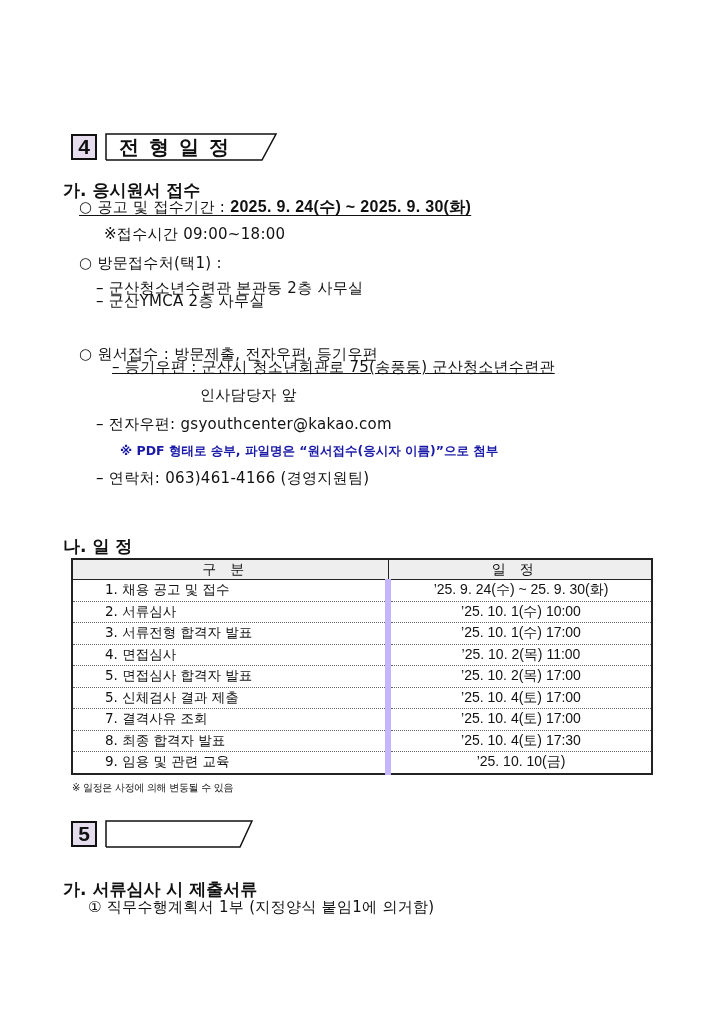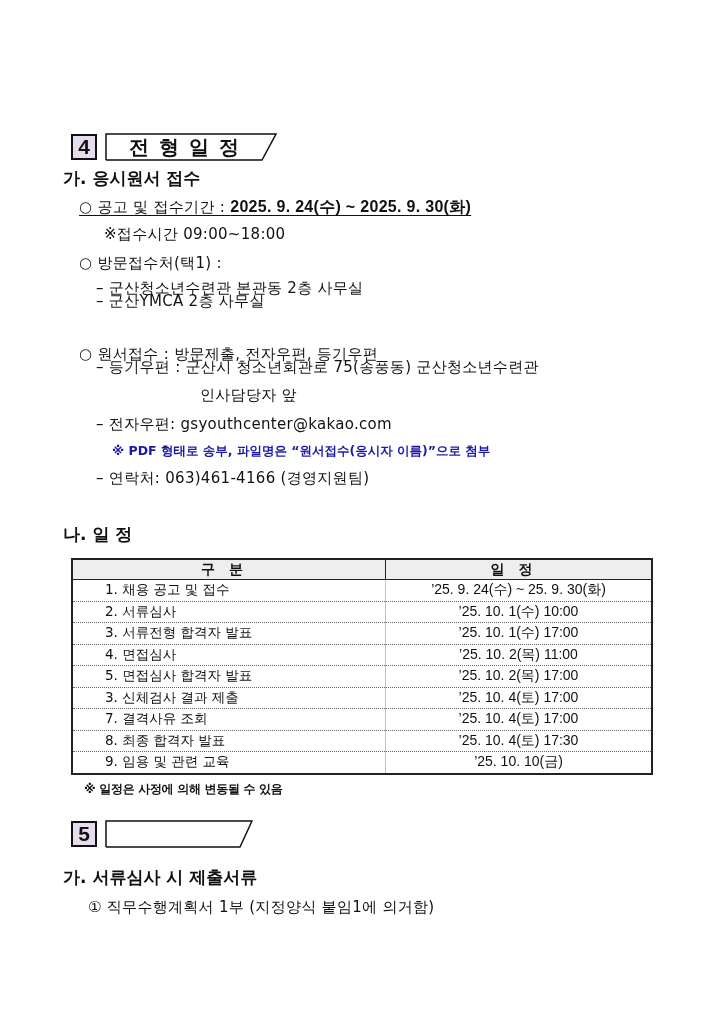--- a/index.html
+++ b/index.html
@@ -43,26 +43,27 @@
     }
     .title-box svg {
       position: absolute;
       left: 0; top: 0;
     }
     .title-text {
       position: relative;
       font-weight: bold;
       font-size: 20px;
       letter-spacing: 10px;
-      padding-left: 24px;
+      padding-left: 14px;
     }
     .sub-head {
       position: absolute;
       font-weight: bold;
       font-size: 17px;
+      margin-top: 12px;
     }
     .line {
       position: absolute;
       font-size: 15px;
       white-space: nowrap;
       letter-spacing: 0.3px;
     }
     .underline-line {
       text-decoration: underline;
       text-underline-offset: 3px;
@@ -79,51 +80,51 @@
       position: absolute;
       left: 71px;
       top: 558px;
       width: 582px;
       border-collapse: collapse;
       border: 2px solid #222;
       font-size: 13.5px;
     }
     table.sched th {
       background: #eeeeee;
-      font-weight: bold;
+      font-weight: normal;
       font-size: 14px;
       height: 19px;
       padding: 0;
       border-bottom: 1px solid #222;
       border-right: 1px solid #222;
       letter-spacing: 14px;
     }
     table.sched th:last-child { border-right: none; }
     table.sched td {
       height: 20.5px;
       padding: 0;
       border-bottom: 1px dotted #666;
     }
     table.sched tr:last-child td { border-bottom: none; }
     table.sched td.c1 {
       width: 280px;
       padding-left: 32px;
-      border-right: 1px solid #c4b5fd;
+      border-right: 6px solid #c4b5fd;
     }
     table.sched td.c2 {
       text-align: center;
       font-family: "Liberation Sans", sans-serif;
       font-size: 14px;
     }
     .table-note {
       position: absolute;
-      left: 84px;
+      left: 72px;
       top: 781px;
-      font-weight: bold;
-      font-size: 12px;
+      font-weight: normal;
+      font-size: 10px;
       letter-spacing: -0.3px;
     }
   </style>
 </head>
 <body>
 
 <div class="sec-head" style="left:71px; top:133px;">
   <div class="num-box">4</div>
   <div class="title-box" style="width:172px;">
     <svg width="172" height="28">
@@ -139,24 +140,24 @@
   <span>○ 공고 및 접수기간 : </span><span class="bold">2025. 9. 24(수) ~ 2025. 9. 30(화)</span>
 </div>
 
 <div class="line" style="left:104px; top:225px;">※접수시간 09:00~18:00</div>
 
 <div class="line" style="left:79px; top:254px;">○ 방문접수처(택1) :</div>
 <div class="line" style="left:96px; top:279px;">– 군산청소년수련관 본관동 2층 사무실</div>
 <div class="line" style="left:96px; top:292px;">– 군산YMCA 2층 사무실</div>
 
 <div class="line" style="left:79px; top:345px;">○ 원서접수 : 방문제출, 전자우편, 등기우편</div>
-<div class="line" style="left:96px; top:358px;">– 등기우편 : 군산시 청소년회관로 75(송풍동) 군산청소년수련관</div>
+<div class="line" style="left:112px; top:358px;text-decoration:underline;">– 등기우편 : 군산시 청소년회관로 75(송풍동) 군산청소년수련관</div>
 <div class="line" style="left:200px; top:386px;">인사담당자 앞</div>
 <div class="line" style="left:96px; top:415px;">– 전자우편: gsyouthcenter@kakao.com</div>
-<div class="blue-note" style="left:112px; top:443px;">※ PDF 형태로 송부, 파일명은 “원서접수(응시자 이름)”으로 첨부</div>
+<div class="blue-note" style="left:120px; top:443px;">※ PDF 형태로 송부, 파일명은 “원서접수(응시자 이름)”으로 첨부</div>
 <div class="line" style="left:96px; top:469px;">– 연락처: 063)461-4166 (경영지원팀)</div>
 
 <div class="sub-head" style="left:63px; top:523px;">나. 일 정</div>
 
 <table class="sched">
   <thead>
     <tr>
       <th>구분</th>
       <th>일정</th>
     </tr>
@@ -176,21 +177,21 @@
     </tr>
     <tr>
       <td class="c1">4. 면접심사</td>
       <td class="c2">’25. 10. 2(목) 11:00</td>
     </tr>
     <tr>
       <td class="c1">5. 면접심사 합격자 발표</td>
       <td class="c2">’25. 10. 2(목) 17:00</td>
     </tr>
     <tr>
-      <td class="c1">3. 신체검사 결과 제출</td>
+      <td class="c1">5. 신체검사 결과 제출</td>
       <td class="c2">’25. 10. 4(토) 17:00</td>
     </tr>
     <tr>
       <td class="c1">7. 결격사유 조회</td>
       <td class="c2">’25. 10. 4(토) 17:00</td>
     </tr>
     <tr>
       <td class="c1">8. 최종 합격자 발표</td>
       <td class="c2">’25. 10. 4(토) 17:30</td>
     </tr>

